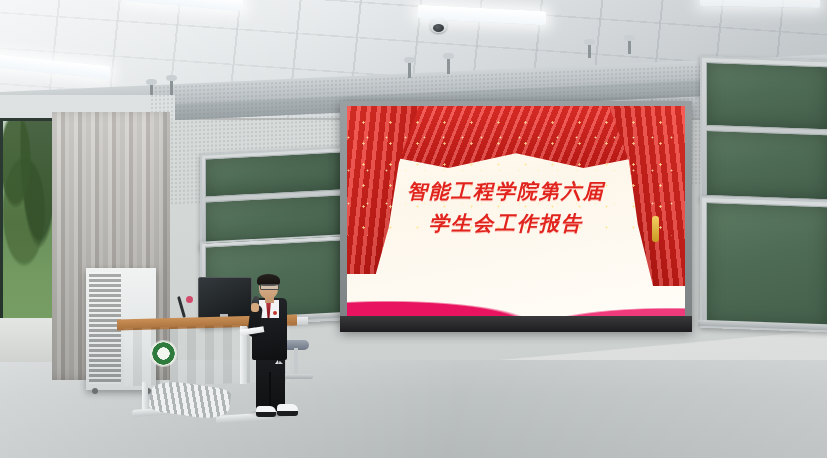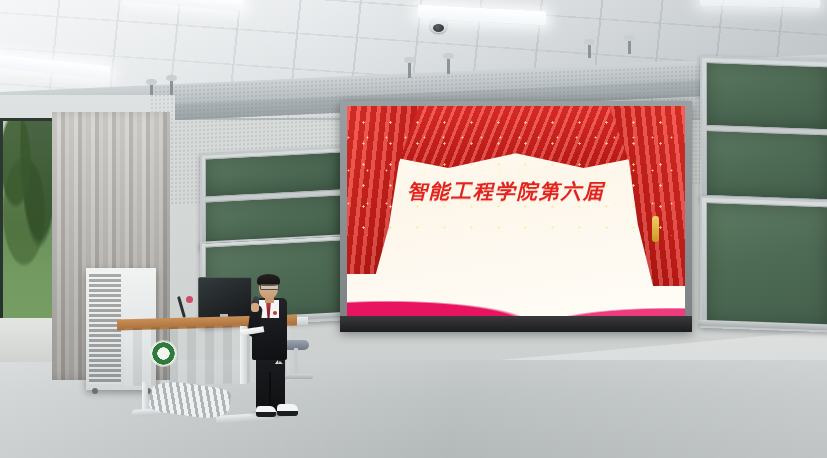--- a/index.html
+++ b/index.html
@@ -274,20 +274,21 @@
 
   <div class="abs screen-bezel"></div>
   <div class="abs screen">
     <div class="abs curtain-top curtain-drape"></div>
     <div class="abs cside-l"></div>
     <div class="abs cside-r"></div>
     <div class="abs sparkles"></div>
     <div class="abs tassel"></div>
 
     <div class="abs scr-title scr-l1">智能工程学院第六届</div>
+    <div class="abs scr-title scr-l2">学生会工作报告</div>
 
     <div class="abs wave"></div>
     <div class="abs wave2"></div>
   </div>
   <div class="abs scr-bottom-bar"></div>
 
   <div class="abs rack-body"></div>
   <div class="abs rack-door"></div>
   <div class="abs rack-wheel" style="left:92px;top:388px;"></div>
   <div class="abs rack-wheel" style="left:145px;top:388px;"></div>

